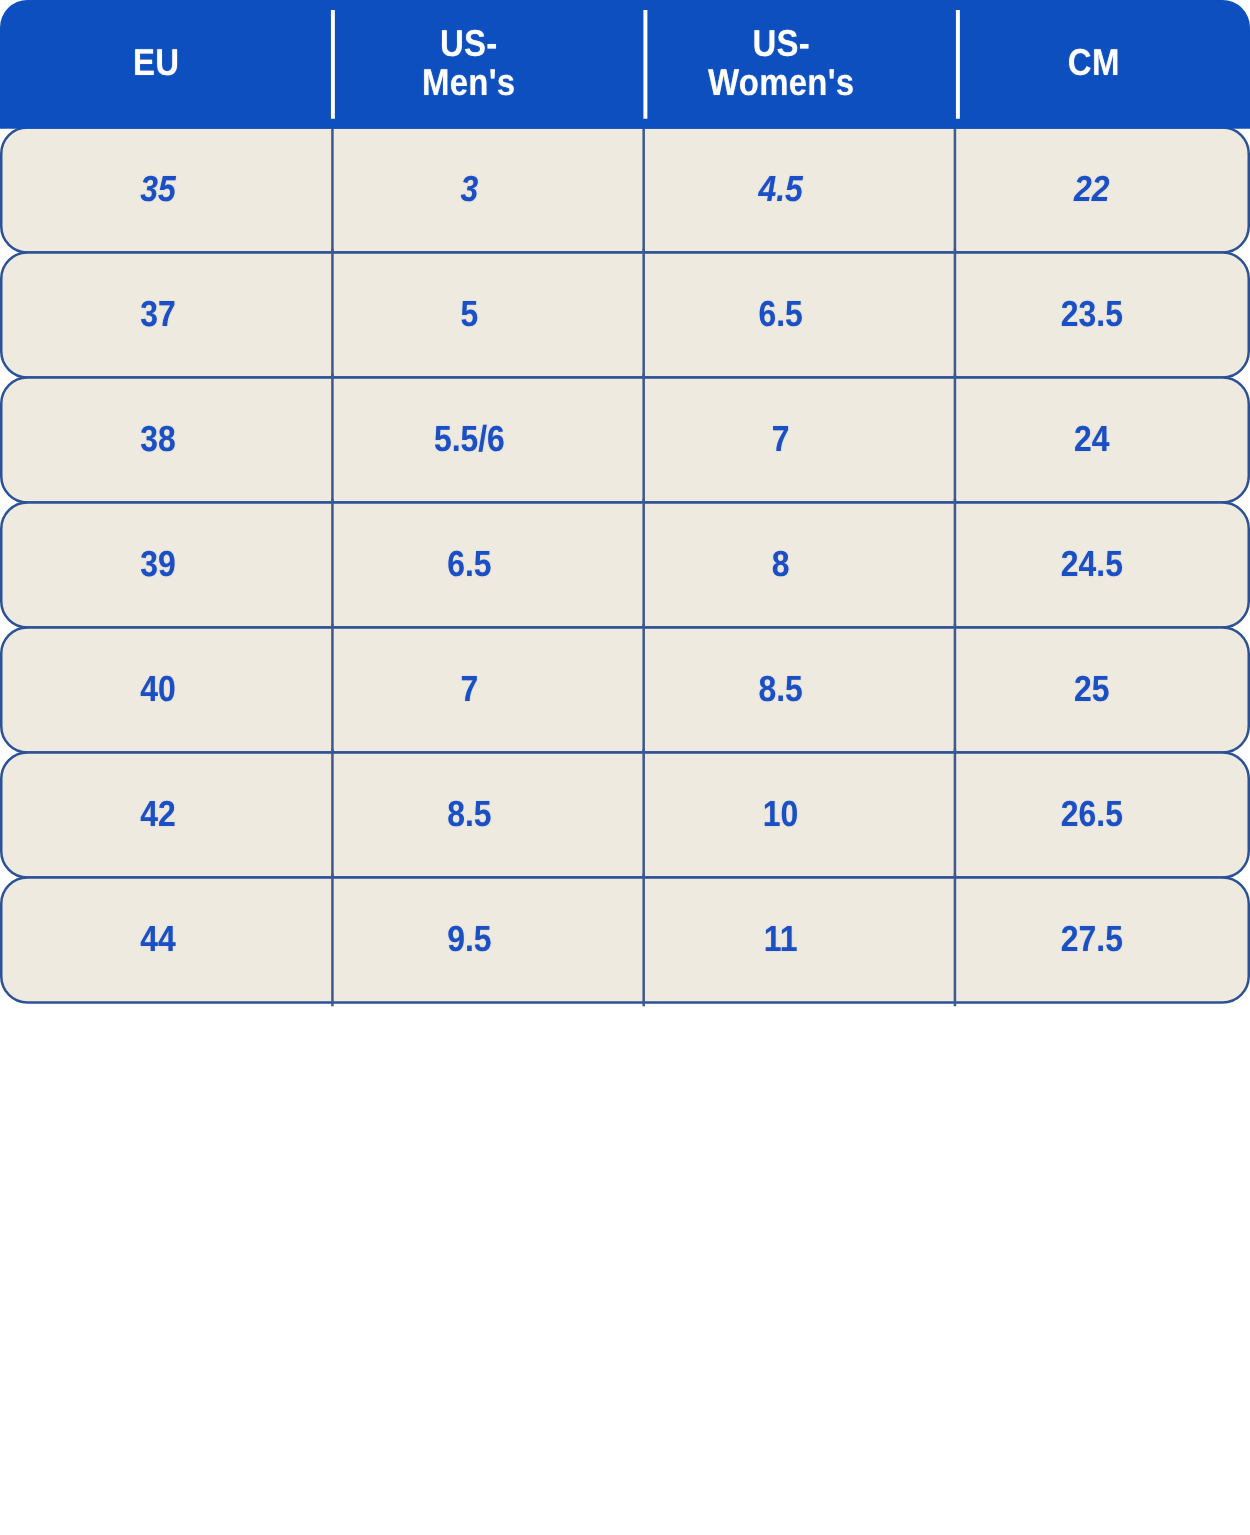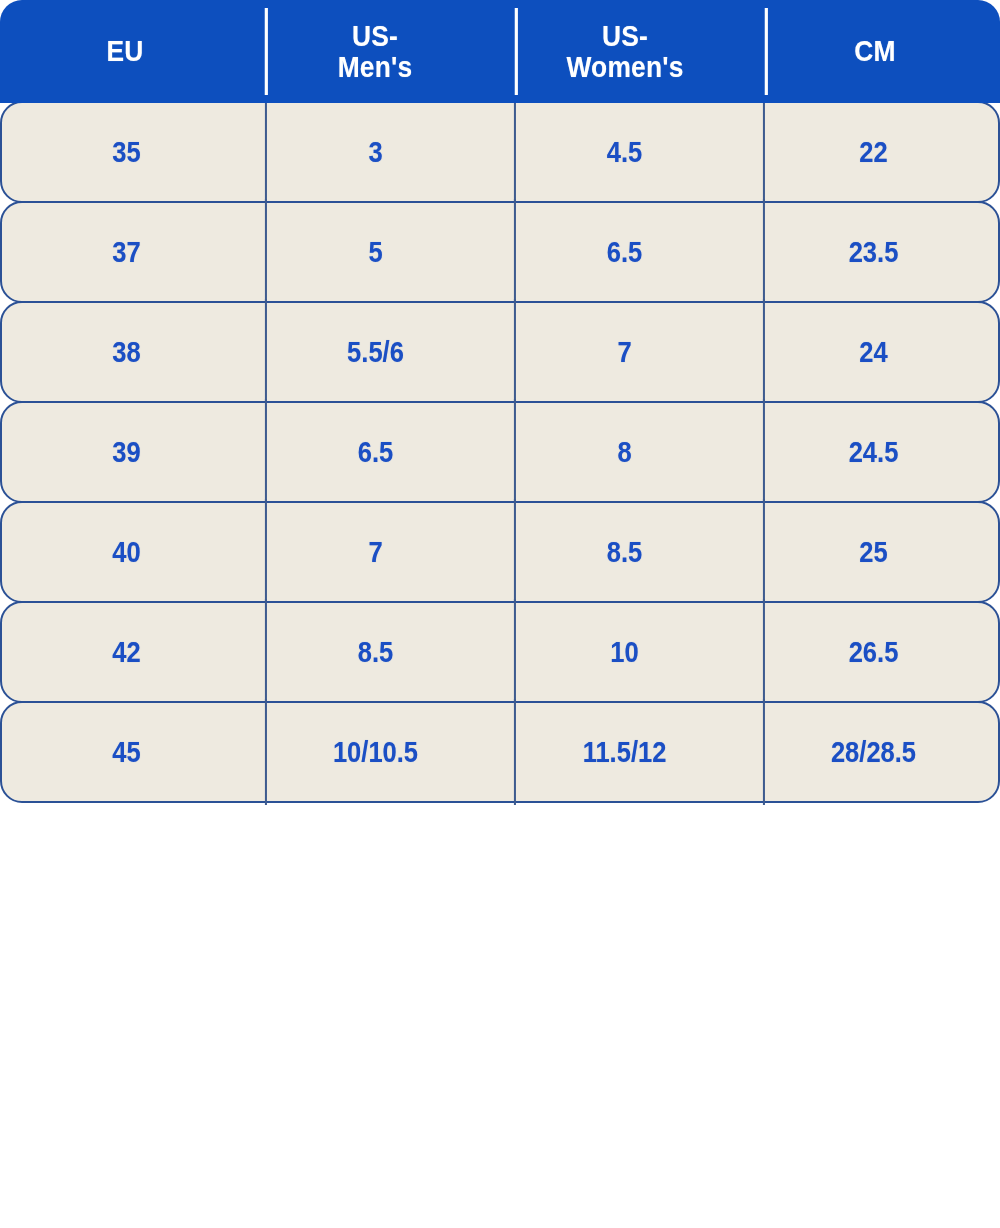--- a/index.html
+++ b/index.html
@@ -75,20 +75,21 @@
     height: 102px;
     background: #eeeae0;
     border: 2px solid #2b5196;
     border-radius: 22px;
     box-sizing: border-box;
     margin-top: -2px;
   }
   .trow:first-child {
     border-top-left-radius: 22px;
     border-top-right-radius: 22px;
+    font-style: italic;
   }
   .td {
     flex: 1 1 25%;
     width: 25%;
     display: flex;
     align-items: center;
     justify-content: center;
     text-align: center;
     color: #1b4fc4;
     font-weight: 700;
@@ -165,22 +166,22 @@
 
 
     <div class="trow">
       <div class="td">42</div>
       <div class="td">8.5</div>
       <div class="td">10</div>
       <div class="td">26.5</div>
     </div>
 
 
+    <div class="trow">
+      <div class="td">44</div>
+      <div class="td">9.5</div>
+      <div class="td">11</div>
+      <div class="td">27.5</div>
+    </div>
 
-    <div class="trow">
-      <div class="td">45</div>
-      <div class="td">10/10.5</div>
-      <div class="td">11.5/12</div>
-      <div class="td">28/28.5</div>
-    </div>
 
   </div>
 </div>
 
 </body></html>

